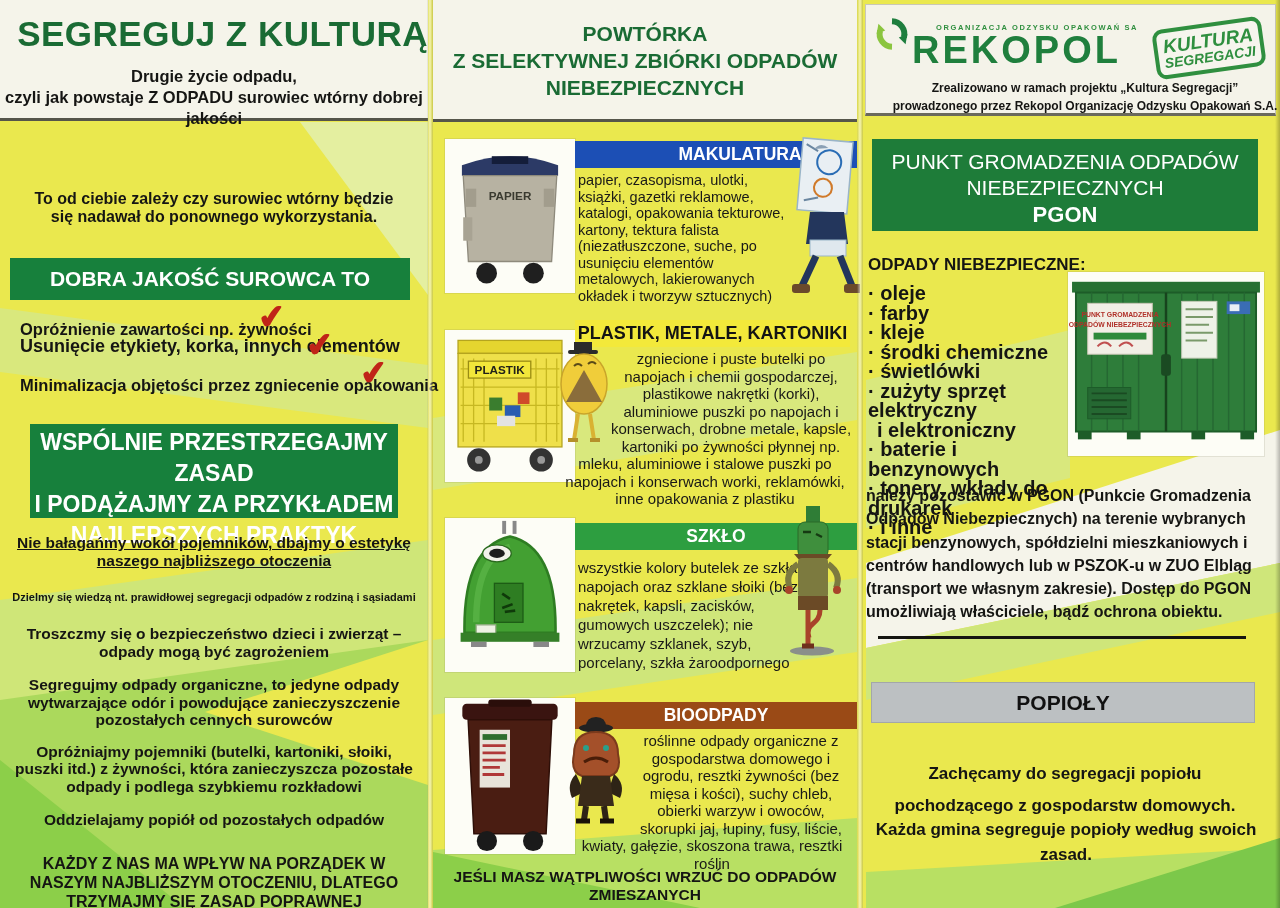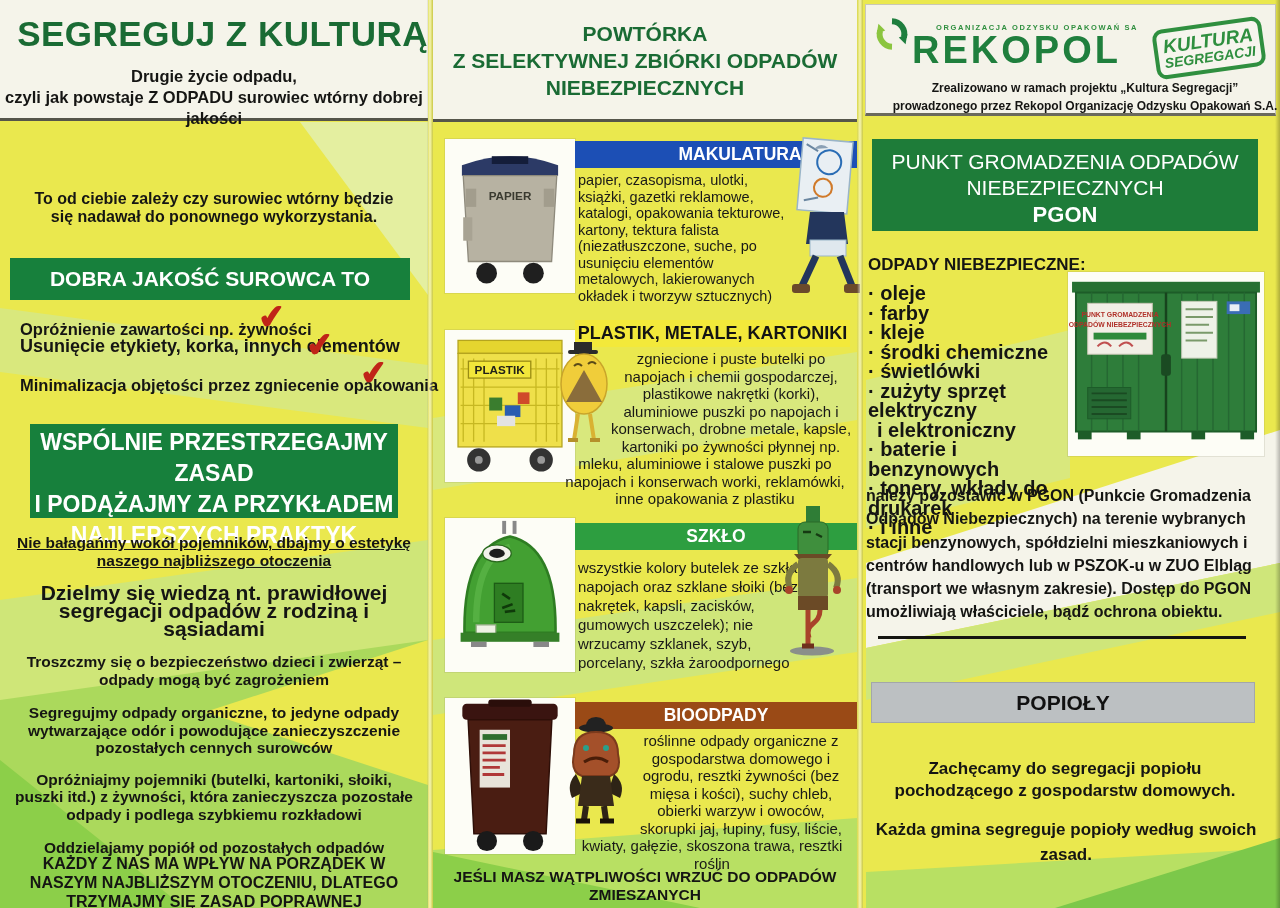--- a/index.html
+++ b/index.html
@@ -78,21 +78,21 @@
   <div class="abs z2 check" style="left:360px;top:356px;">✔</div>
 
   <div class="abs z2 green-banner" style="left:30px;top:424px;width:368px;height:94px;font-size:23px;line-height:31px;padding-top:3px;box-sizing:border-box;">
     <span style="display:block;">WSPÓLNIE PRZESTRZEGAJMY ZASAD</span>
     <span style="display:block;">I PODĄŻAJMY ZA PRZYKŁADEM</span>
     <span style="display:block;">NAJLEPSZYCH PRAKTYK</span>
   </div>
 
   <div class="abs z2" style="left:12px;top:534px;width:404px;">
     <p class="txt ctr" style="margin:0 0 14px;font-size:15.5px;line-height:18px;text-decoration:underline;">Nie bałagańmy wokół pojemników, dbajmy o estetykę naszego najbliższego otoczenia</p>
-    <p class="txt ctr" style="margin:0 0 15px;font-size:21px;line-height:18px;">Dzielmy się wiedzą nt. prawidłowej segregacji odpadów z rodziną i sąsiadami</p>
+    <p class="txt ctr" style="margin:0 0 15px;font-size:11px;line-height:26px;">Dzielmy się wiedzą nt. prawidłowej segregacji odpadów z rodziną i sąsiadami</p>
     <p class="txt ctr" style="margin:0 0 15px;font-size:15.5px;line-height:18px;">Troszczmy się o bezpieczeństwo dzieci i zwierząt – odpady mogą być zagrożeniem</p>
     <p class="txt ctr" style="margin:0 0 14px;font-size:15.5px;line-height:17.5px;">Segregujmy odpady organiczne, to jedyne odpady wytwarzające odór i powodujące zanieczyszczenie pozostałych cennych surowców</p>
     <p class="txt ctr" style="margin:0 0 16px;font-size:15.5px;line-height:17.5px;">Opróżniajmy pojemniki (butelki, kartoniki, słoiki, puszki itd.) z żywności, która zanieczyszcza pozostałe odpady i podlega szybkiemu rozkładowi</p>
     <p class="txt ctr" style="margin:0;font-size:15.5px;line-height:18px;">Oddzielajamy popiół od pozostałych odpadów</p>
   </div>
 
   <div class="abs z2 txt ctr" style="left:18px;top:854px;width:392px;font-size:16px;line-height:19px;">KAŻDY Z NAS MA WPŁYW NA PORZĄDEK W NASZYM NAJBLIŻSZYM OTOCZENIU, DLATEGO TRZYMAJMY SIĘ ZASAD POPRAWNEJ SEGREGACJI ODPADÓW!</div>
 
   <div class="abs z2 white-head" style="left:433px;top:0;width:424px;height:119px;">
     <div class="title-green ctr" style="margin-top:20px;font-size:21px;line-height:27px;">
@@ -316,16 +316,16 @@
       <rect x="126" y="163" width="14" height="8" fill="#1d5c28"></rect>
     </svg>
   </div>
 
   <div class="abs z2 txt" style="left:866px;top:484px;width:400px;font-size:16px;line-height:23.3px;">należy pozostawić w PGON (Punkcie Gromadzenia Odpadów Niebezpiecznych) na terenie wybranych stacji benzynowych, spółdzielni mieszkaniowych i centrów handlowych lub w PSZOK-u w ZUO Elbląg (transport we własnym zakresie). Dostęp do PGON umożliwiają właściciele, bądź ochrona obiektu.</div>
 
   <div class="abs z2 divider" style="left:878px;top:636px;width:368px;"></div>
 
   <div class="abs z2 grey-banner" style="left:872px;top:683px;width:382px;height:39px;line-height:39px;font-size:21px;">POPIOŁY</div>
 
-  <div class="abs z2 txt ctr" style="left:880px;top:758px;width:370px;font-size:17px;line-height:22px;">Zachęcamy do segregacji popiołu pochodzącego z gospodarstw domowych.</div>
+  <div class="abs z2 txt ctr" style="left:880px;top:758px;width:370px;font-size:17px;line-height:32px;">Zachęcamy do segregacji popiołu pochodzącego z gospodarstw domowych.</div>
   <div class="abs z2 txt ctr" style="left:864px;top:817px;width:404px;font-size:17px;line-height:25px;">Każda gmina segreguje popioły według swoich zasad.</div>
 
 </div>
 
 </body></html>

